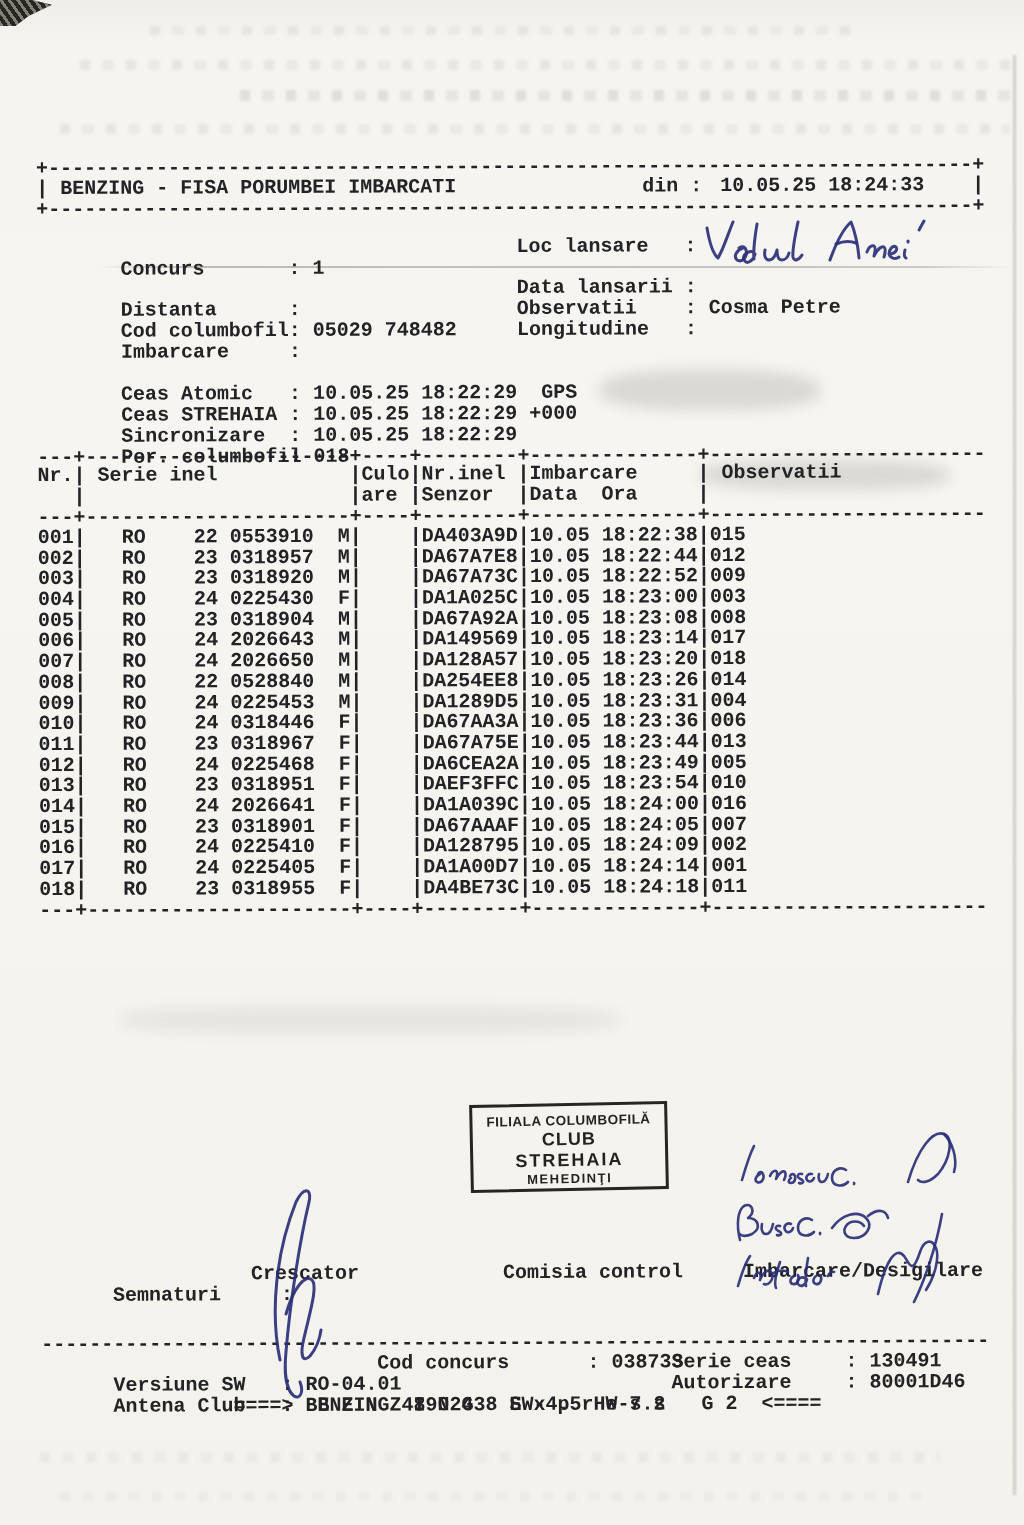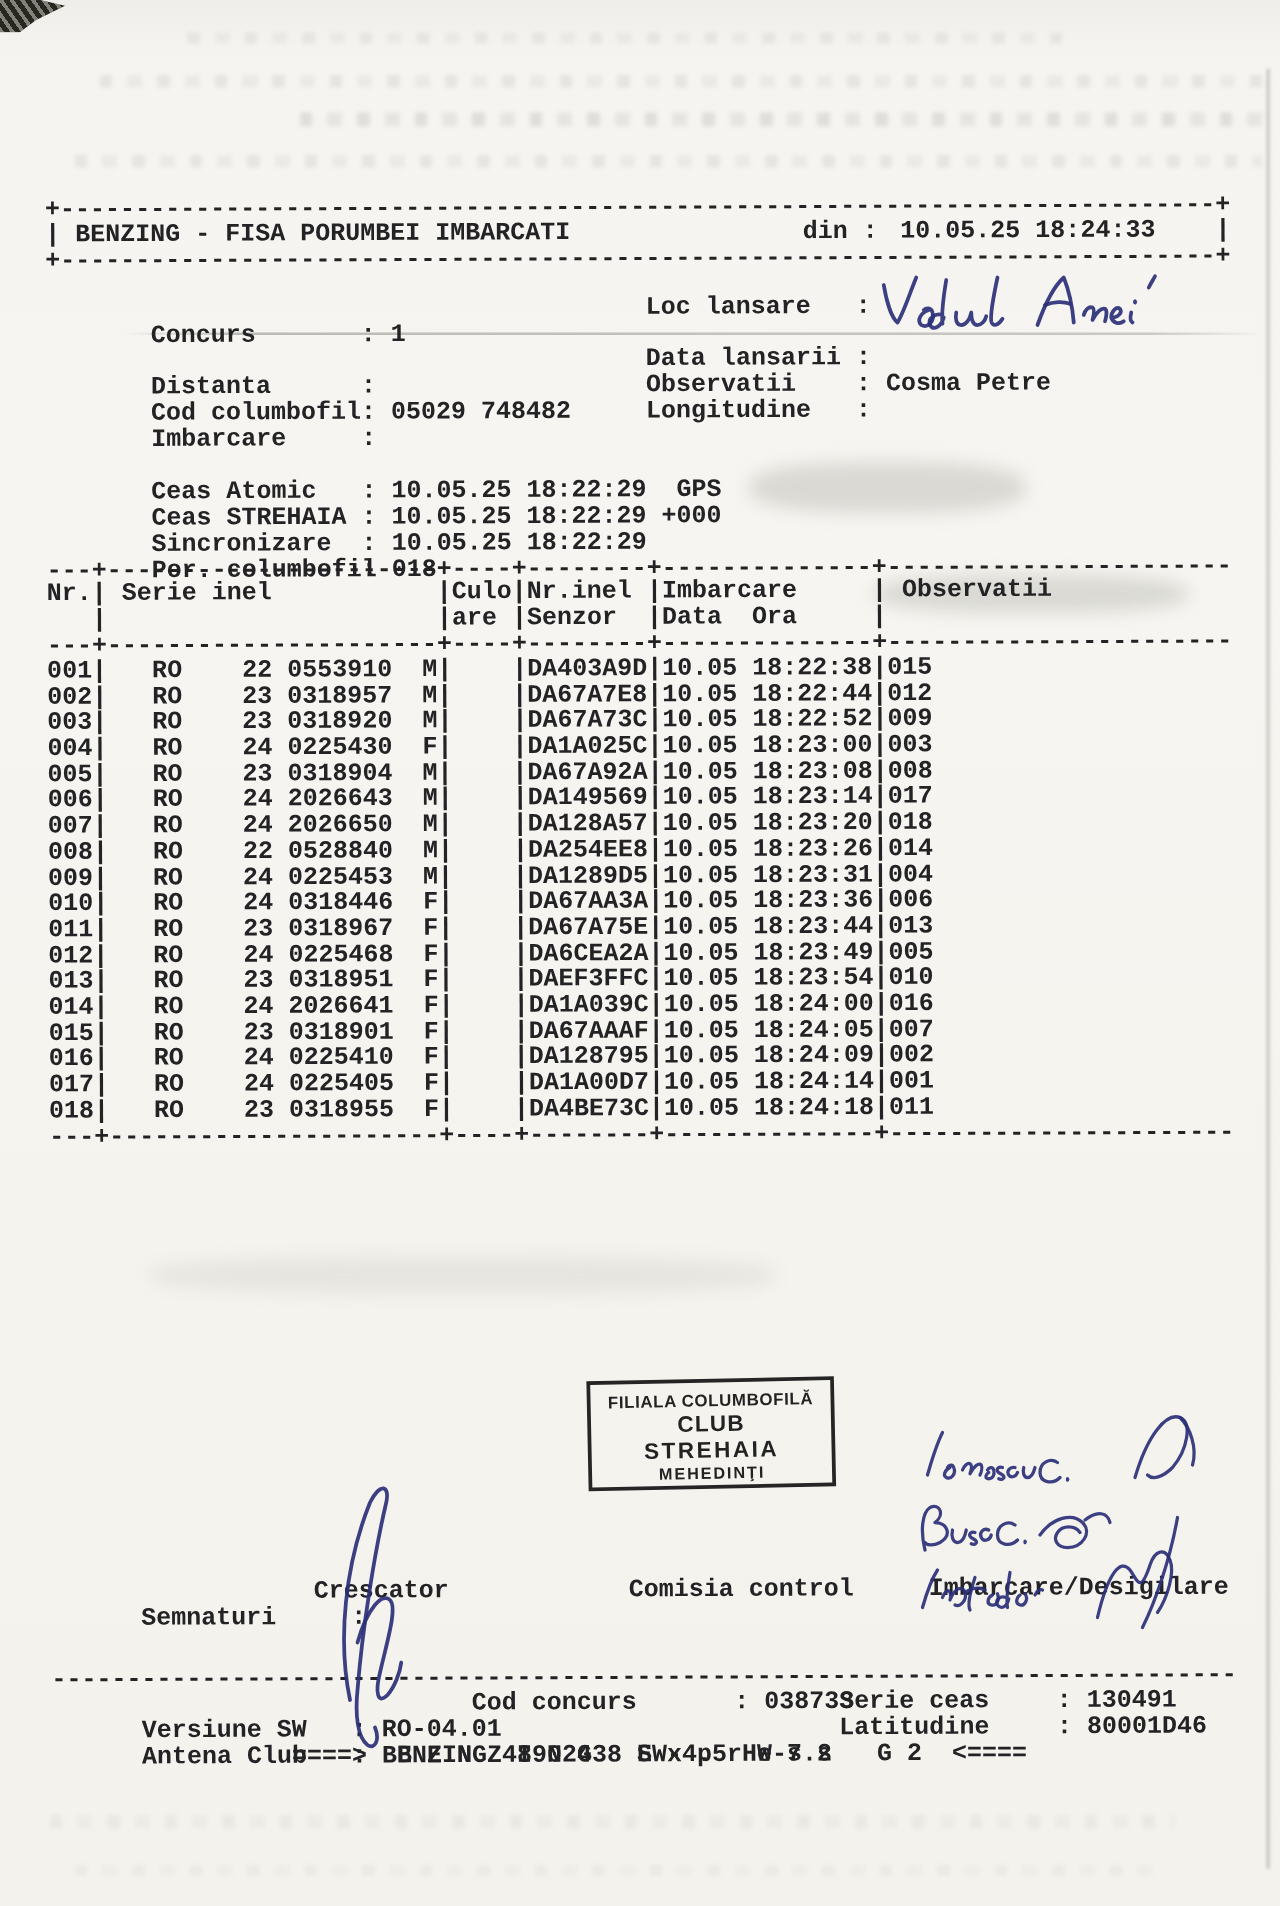--- a/index.html
+++ b/index.html
@@ -246,21 +246,21 @@
       <span class="lbl">Versiune SW</span><span class="colon"></span><span class="val">RO-04.01</span>
       <span class="abs" style="left:28ch">Cod concurs</span>
       <span class="abs colon" style="left:45.5ch"></span>
       <span class="abs" style="left:47.5ch">038733</span>
       <span class="abs" style="left:52.5ch">Serie ceas</span>
       <span class="abs colon" style="left:67ch"></span>
       <span class="abs" style="left:69ch">130491</span>
     </div>
     <div class="mline" style="top:1373px">
       <span class="lbl">Antena Club</span><span class="colon"></span><span class="val">BENZING 48902438 SW-4.5 HW-7.2</span>
-      <span class="abs" style="left:52.5ch">Latitudine</span>
+      <span class="abs" style="left:52.5ch">Autorizare</span>
       <span class="abs colon" style="left:67ch"></span>
       <span class="abs" style="left:69ch">80001D46</span>
     </div>
     <div class="mline" style="top:1394px">
       <span class="abs" style="left:16ch">====&gt;  B E N Z I N G   E x p r e s s   G 2  &lt;====</span>
     </div>
   </div>
 
   <div class="stamp">
     <div class="s1">FILIALA COLUMBOFILĂ</div>

